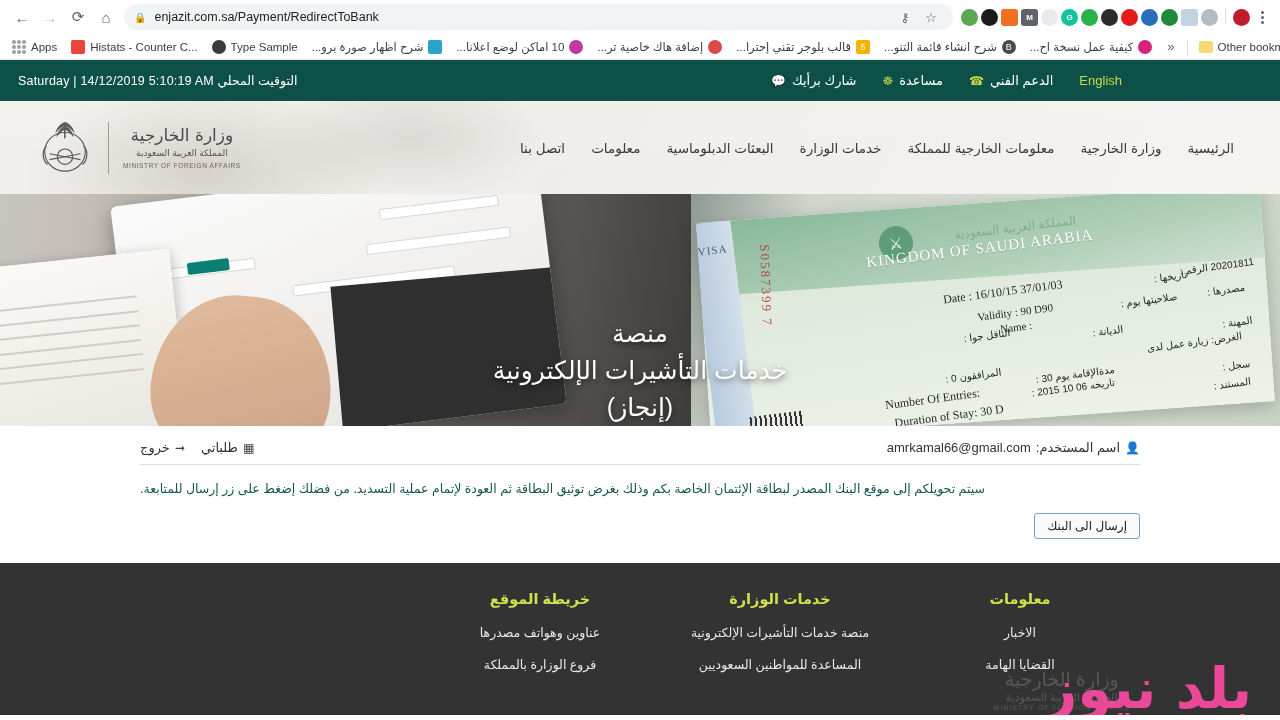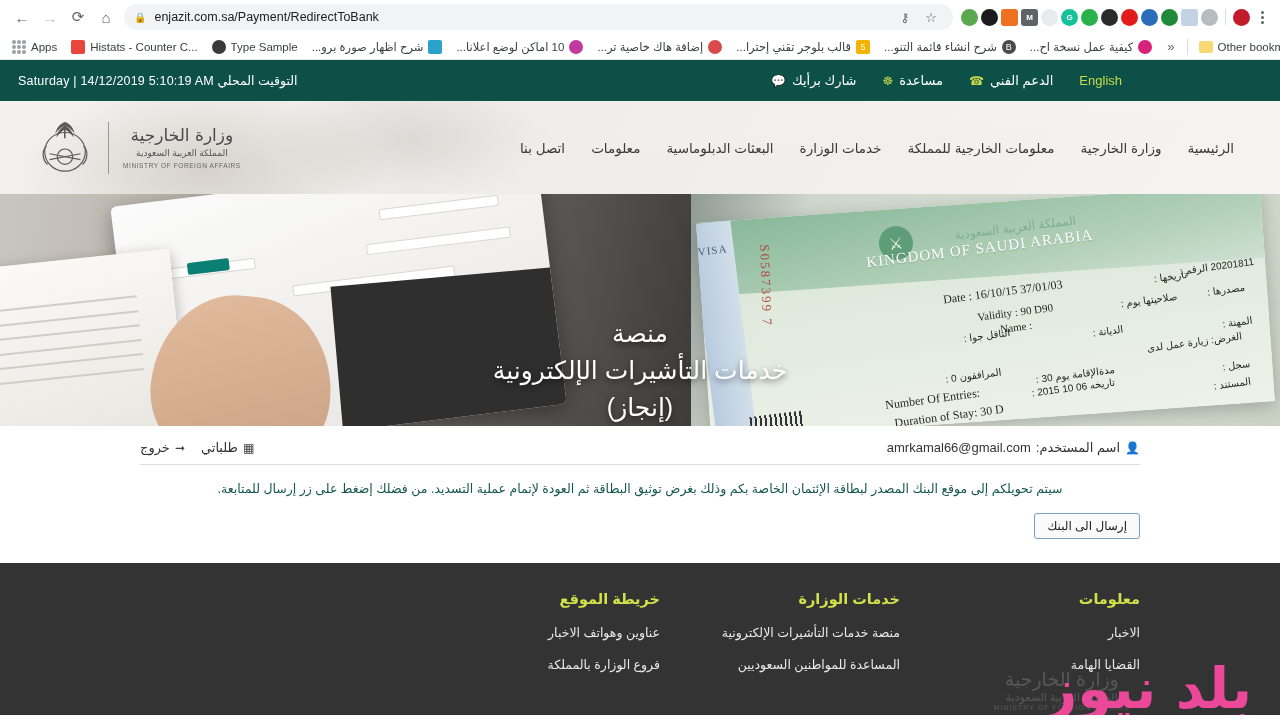--- a/index.html
+++ b/index.html
@@ -268,21 +268,21 @@
     font-size: 13px; color: #333;
   }
   .acct-user { display: flex; align-items: center; gap: 5px; direction: rtl; }
   .acct-user .uval { direction: ltr; unicode-bidi: embed; }
   .acct-links { display: flex; align-items: center; gap: 16px; }
   .acct-link { display: flex; align-items: center; gap: 5px; color: #333; }
   .icon-small { font-size: 12px; color: #444; }
 
   .notice {
     padding: 14px 0 0;
-    text-align: center;
+    text-align: left;
     font-size: 12.5px; color: #15564f; line-height: 1.6;
   }
   .btn-row { display: flex; justify-content: flex-start; padding: 14px 0 24px; }
   .send-btn {
     background: #fafafa;
     border: 1px solid #7aa0c4;
     border-radius: 3px;
     padding: 5px 12px;
     font-size: 12px; color: #1b1b1b;
     font-family: "Liberation Sans", sans-serif;
@@ -290,21 +290,21 @@
   }
 
   
   .footer {
     position: relative;
     background: #333333; color: #fff;
     height: 152px; overflow: hidden;
     padding: 28px 140px 0;
   }
   .footer-cols { display: flex; gap: 0; }
-  .fcol { width: 240px; }
+  .fcol { width: 240px; text-align: center; }
   .fcol-title {
     color: #d2e04b; font-size: 14.5px; font-weight: bold;
     margin-bottom: 18px;
   }
   .fcol-link { font-size: 12.5px; color: #e9e9e9; margin-bottom: 17px; }
   .watermark {
     position: absolute; right: 28px; bottom: -2px;
     display: flex; align-items: center; gap: 6px;
     pointer-events: none;
   }
@@ -603,21 +603,21 @@
         <div class="fcol-link">الاخبار</div>
         <div class="fcol-link">القضايا الهامة</div>
       </div>
       <div class="fcol">
         <div class="fcol-title">خدمات الوزارة</div>
         <div class="fcol-link">منصة خدمات التأشيرات الإلكترونية</div>
         <div class="fcol-link">المساعدة للمواطنين السعوديين</div>
       </div>
       <div class="fcol">
         <div class="fcol-title">خريطة الموقع</div>
-        <div class="fcol-link">عناوين وهواتف الاخبار</div>
+        <div class="fcol-link">عناوين وهواتف مصدرها</div>
         <div class="fcol-link">فروع الوزارة بالمملكة</div>
       </div>
     </div>
 
     <div class="wm-ghost">
       <div class="g1">وزارة الخارجية</div>
       <div class="g2">المملكة العربية السعودية</div>
       <div class="g3">MINISTRY OF FOREIGN AFFAIRS</div>
     </div>
 

